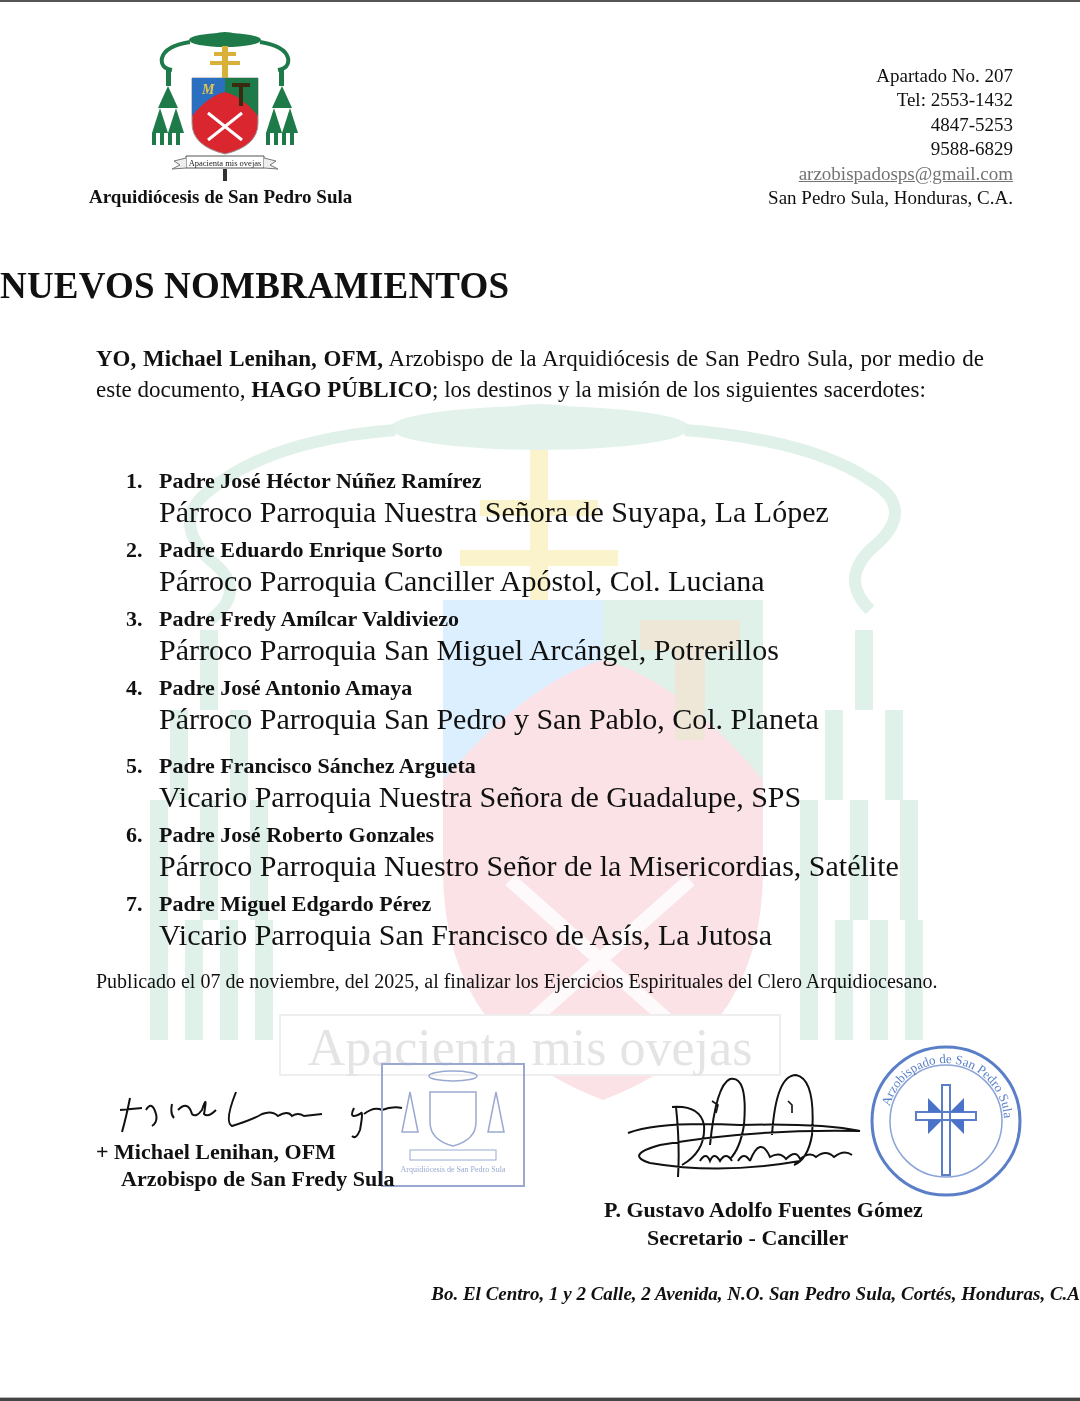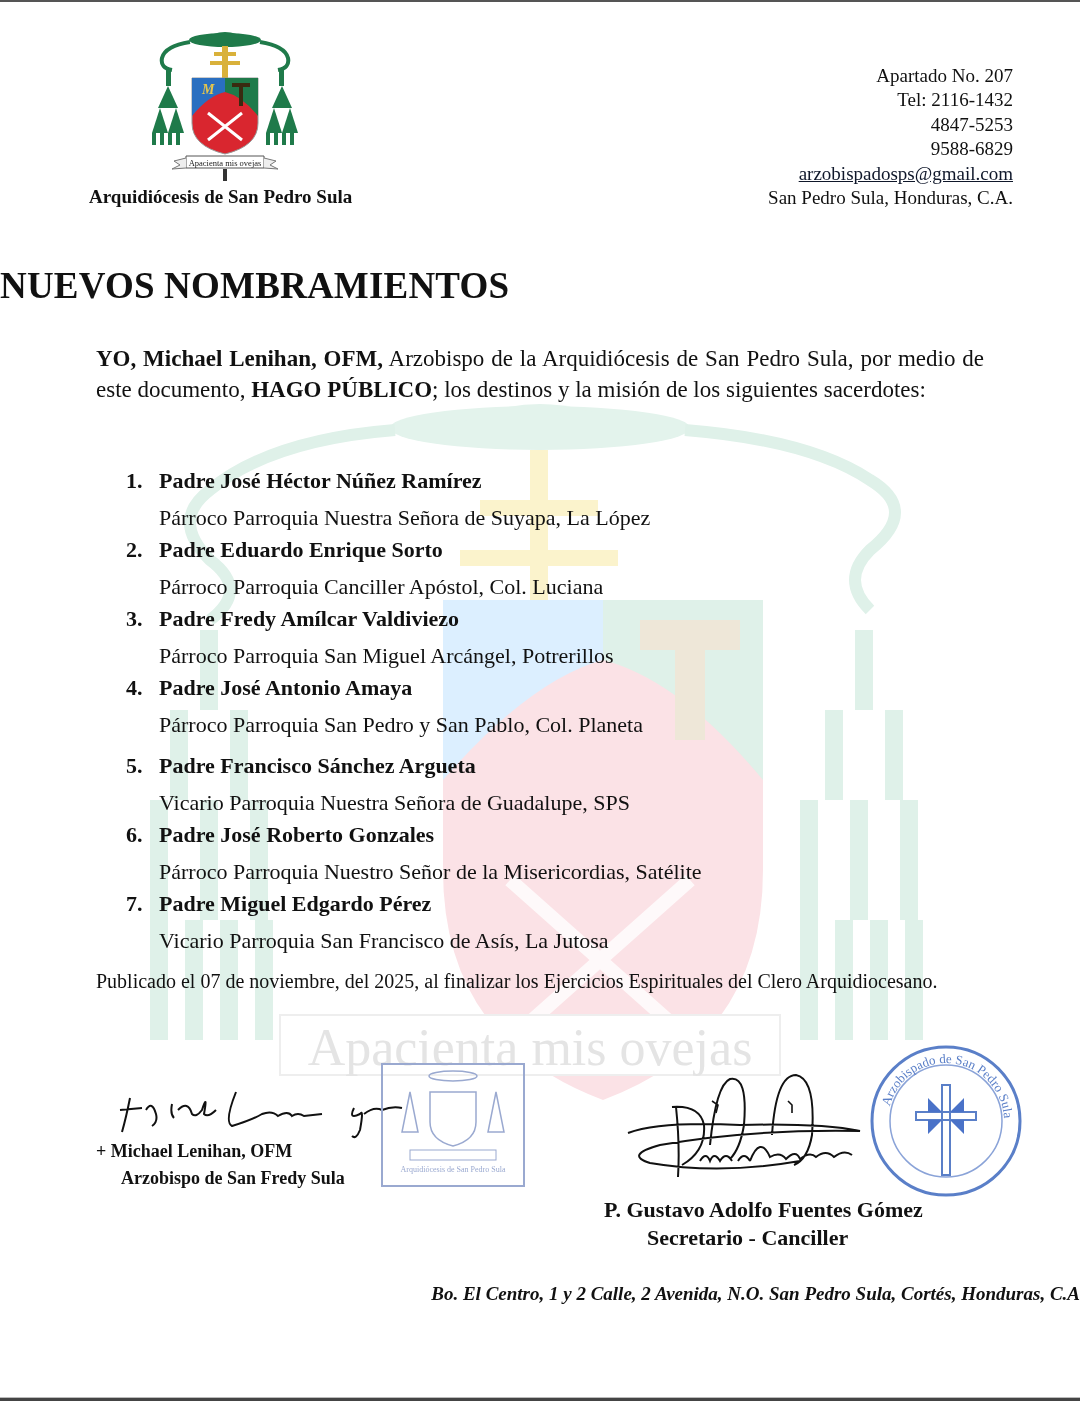--- a/index.html
+++ b/index.html
@@ -15,39 +15,39 @@
 
   
   .watermark { position: absolute; left: 150px; top: 400px; width: 790px; height: 720px; opacity: 1; z-index: 0; }
 
   .content { position: absolute; left: 0; top: 0; width: 1080px; height: 1401px; z-index: 2; }
 
   
   .crest { position: absolute; left: 150px; top: 28px; width: 150px; height: 155px; }
   .org-name { position: absolute; left: 89px; top: 186px; font-size: 19px; font-weight: bold; white-space: nowrap; }
   .contact { position: absolute; right: 67px; top: 64px; text-align: right; font-size: 19px; line-height: 24.4px; }
-  .contact a { color: #0f172a; text-decoration: underline; }
+  .contact a { color: #737373; text-decoration: underline; }
 
   .title { position: absolute; left: 0; width: 1080px; top: 264px; text-align: left; font-size: 37px; font-weight: bold; letter-spacing: 0.2px; }
 
   .intro { position: absolute; left: 96px; width: 888px; top: 344px; font-size: 23px; line-height: 30.5px; text-align: justify; }
   .intro b { font-weight: bold; }
 
   .list { position: absolute; left: 126px; top: 468px; width: 800px; }
   .item { position: absolute; left: 0; width: 800px; }
   .item .num { position: absolute; left: 0; top: 0; font-size: 22px; font-weight: bold; }
   .item .name { position: absolute; left: 33px; top: 0; font-size: 22px; font-weight: bold; white-space: nowrap; }
-  .item .role { position: absolute; left: 33px; top: 37px; font-size: 22px; white-space: nowrap; }
+  .item .role { position: absolute; left: 33px; top: 27px; font-size: 30px; white-space: nowrap; }
 
   .published { position: absolute; left: 96px; width: 890px; top: 966px; font-size: 20px; line-height: 30.5px; }
 
   
   .sig-left { position: absolute; left: 112px; top: 1070px; width: 320px; height: 70px; }
   .stamp-left { position: absolute; left: 380px; top: 1062px; width: 146px; height: 126px; }
-  .signer1 { position: absolute; left: 96px; top: 1138px; font-size: 18px; font-weight: bold; line-height: 27px; white-space: nowrap; }
+  .signer1 { position: absolute; left: 96px; top: 1138px; font-size: 22px; font-weight: bold; line-height: 27px; white-space: nowrap; }
   .signer1 .l2 { padding-left: 25px; }
 
   .sig-right { position: absolute; left: 620px; top: 1065px; width: 300px; height: 140px; }
   .stamp-right { position: absolute; left: 858px; top: 1040px; width: 176px; height: 162px; }
   .signer2 { position: absolute; left: 604px; top: 1196px; font-size: 22px; font-weight: bold; line-height: 28px; white-space: nowrap; }
   .signer2 .l2 { padding-left: 43px; }
 
   .footer-addr { position: absolute; left: 0; width: 1080px; top: 1283px; text-align: right; font-size: 19px; font-weight: bold; font-style: italic; }
 </style>
 </head>
@@ -144,21 +144,21 @@
     <path d="M36 128 L114 128 L114 140 L36 140 Z" fill="#fff" stroke="#555" stroke-width="1"></path>
     <path d="M36 130 L24 133 L30 137 L22 141 L36 140 M114 130 L126 133 L120 137 L128 141 L114 140" stroke="#777" stroke-width="1" fill="#eee"></path>
     <text x="75" y="138" text-anchor="middle" font-family="Liberation Serif, serif" font-size="8.5" fill="#222">Apacienta mis ovejas</text>
     <rect x="73" y="141" width="4" height="12" fill="#333"></rect>
   </svg>
 
   <div class="org-name">Arquidiócesis de San Pedro Sula</div>
 
   <div class="contact">
     <div>Apartado No. 207</div>
-    <div>Tel: 2116-1432</div>
+    <div>Tel: 2553-1432</div>
     <div>4847-5253</div>
     <div>9588-6829</div>
     <div><a>arzobispadosps@gmail.com</a></div>
     <div>San Pedro Sula, Honduras, C.A.</div>
   </div>
 
   <div class="title">NUEVOS NOMBRAMIENTOS</div>
 
   <div class="intro">
     <b>YO, Michael Lenihan, OFM,</b><span> Arzobispo de la Arquidiócesis de San Pedro Sula, por medio de este documento, </span><b>HAGO PÚBLICO</b><span>; los destinos y la misión de los siguientes sacerdotes:</span>

